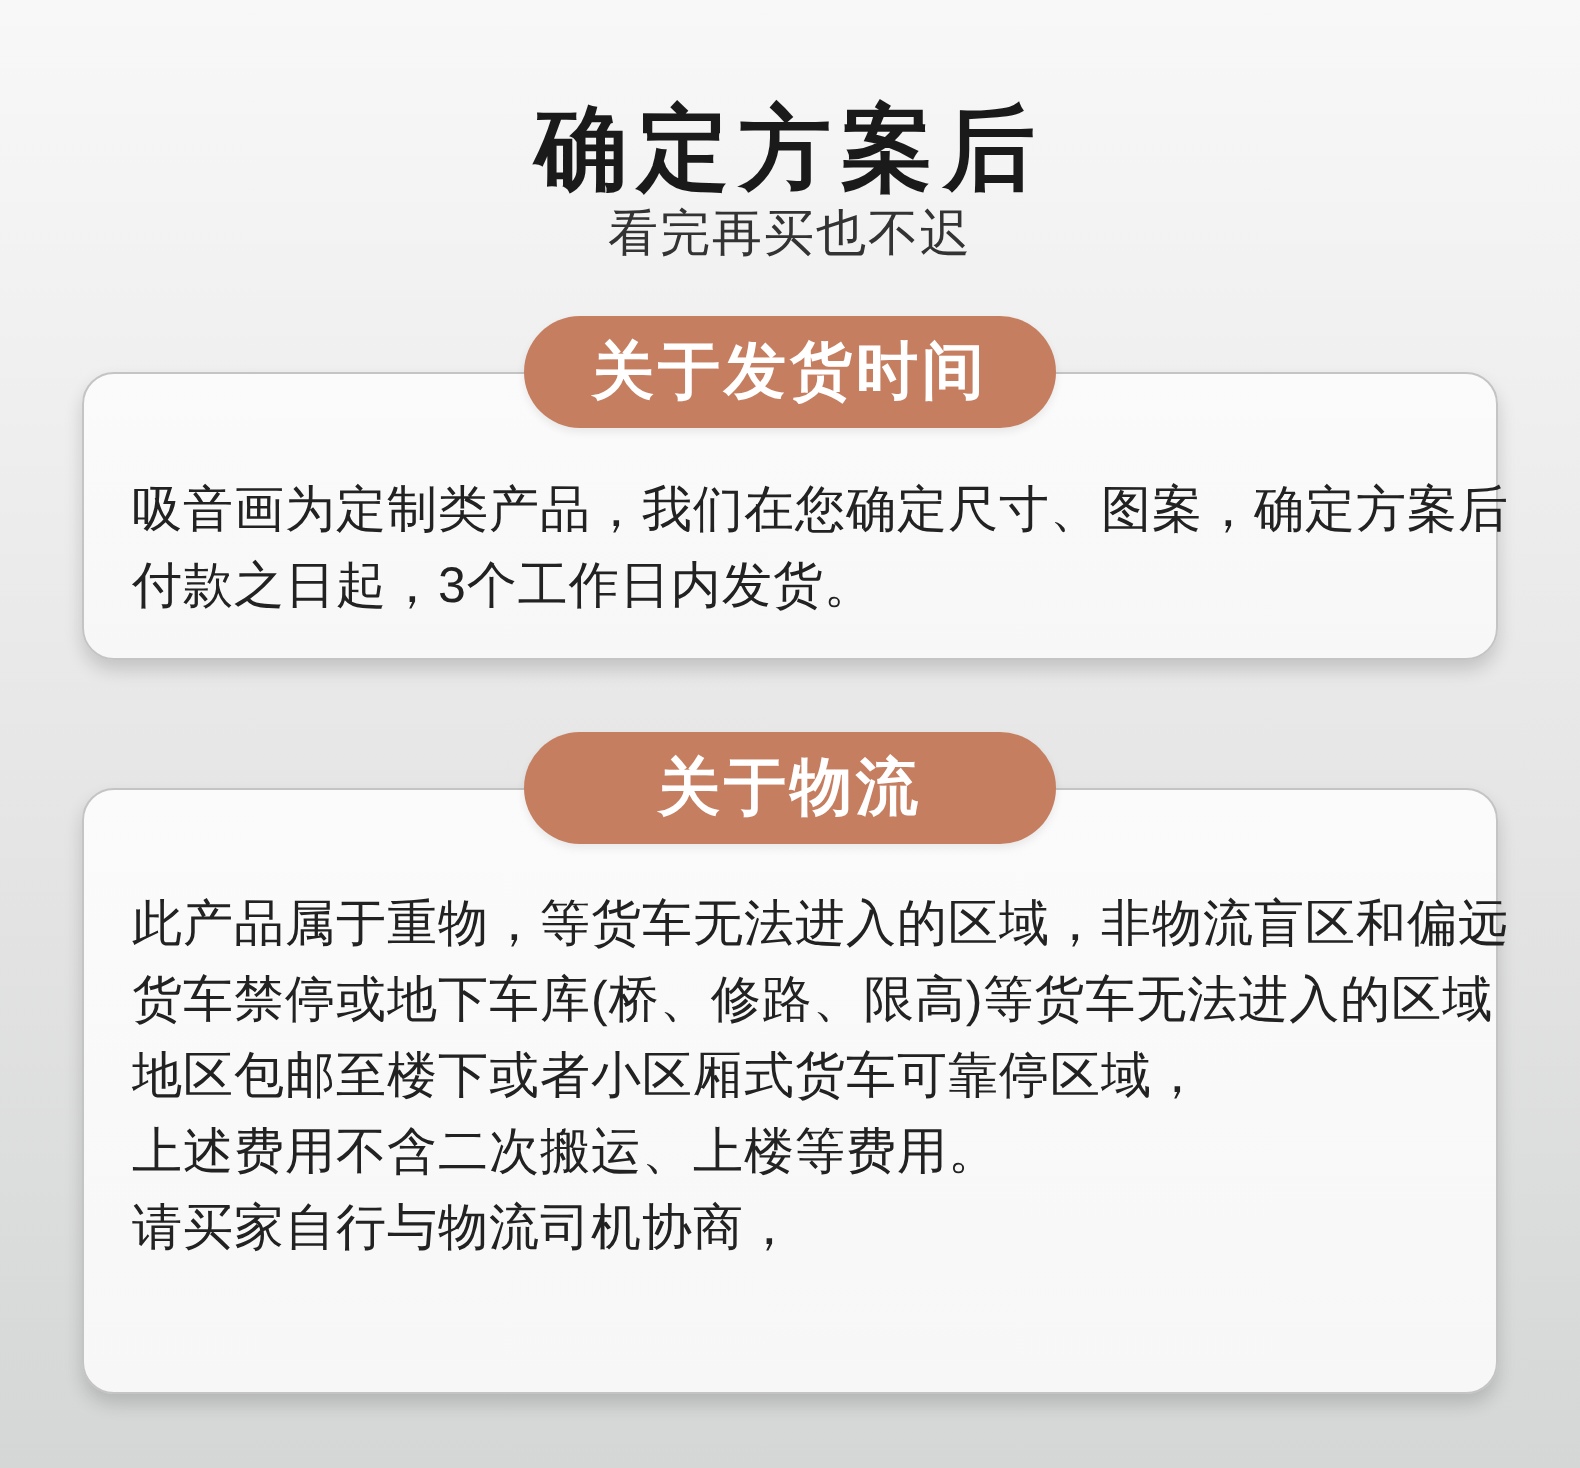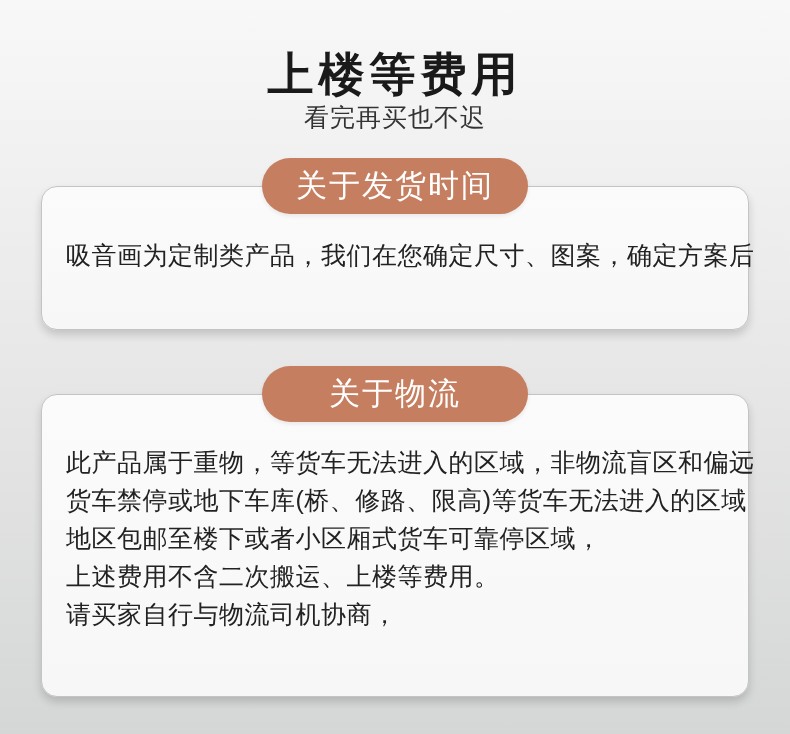--- a/index.html
+++ b/index.html
@@ -52,21 +52,21 @@
     z-index: 2;
     width: 266px;
     height: 56px;
     margin: 0 auto -28px auto;
     border-radius: 28px;
     background: var(--accent);
     display: flex;
     align-items: center;
     justify-content: center;
     font-size: 31px;
-    font-weight: 400;
+    font-weight: 700;
     letter-spacing: 2px;
     color: var(--badge-text);
     box-shadow: 0 2px 4px rgba(0,0,0,0.08);
   }
   .card {
     position: relative;
     z-index: 1;
     width: 708px;
     margin: 0 auto;
     background: linear-gradient(180deg, #FBFBFB 0%, var(--card-background) 100%);
@@ -83,30 +83,31 @@
     letter-spacing: 0.5px;
     color: var(--text);
     white-space: nowrap;
   }
 </style>
 </head>
 <body>
 
 <div class="page">
 
-  <h1 class="page-title">上楼等费用</h1>
+  <h1 class="page-title">确定方案后</h1>
 
   <div class="page-subtitle">看完再买也不迟</div>
 
   <div class="section">
     <div class="badge">
       <span>关于发货时间</span>
     </div>
     <div class="card card-shipping">
       <p class="text-line">吸音画为定制类产品，我们在您确定尺寸、图案，确定方案后</p>
+      <p class="text-line">付款之日起，3个工作日内发货。</p>
     </div>
   </div>
 
   <div class="section">
     <div class="badge">
       <span>关于物流</span>
     </div>
     <div class="card card-logistics">
       <p class="text-line">此产品属于重物，等货车无法进入的区域，非物流盲区和偏远</p>
       <p class="text-line">货车禁停或地下车库(桥、修路、限高)等货车无法进入的区域</p>

